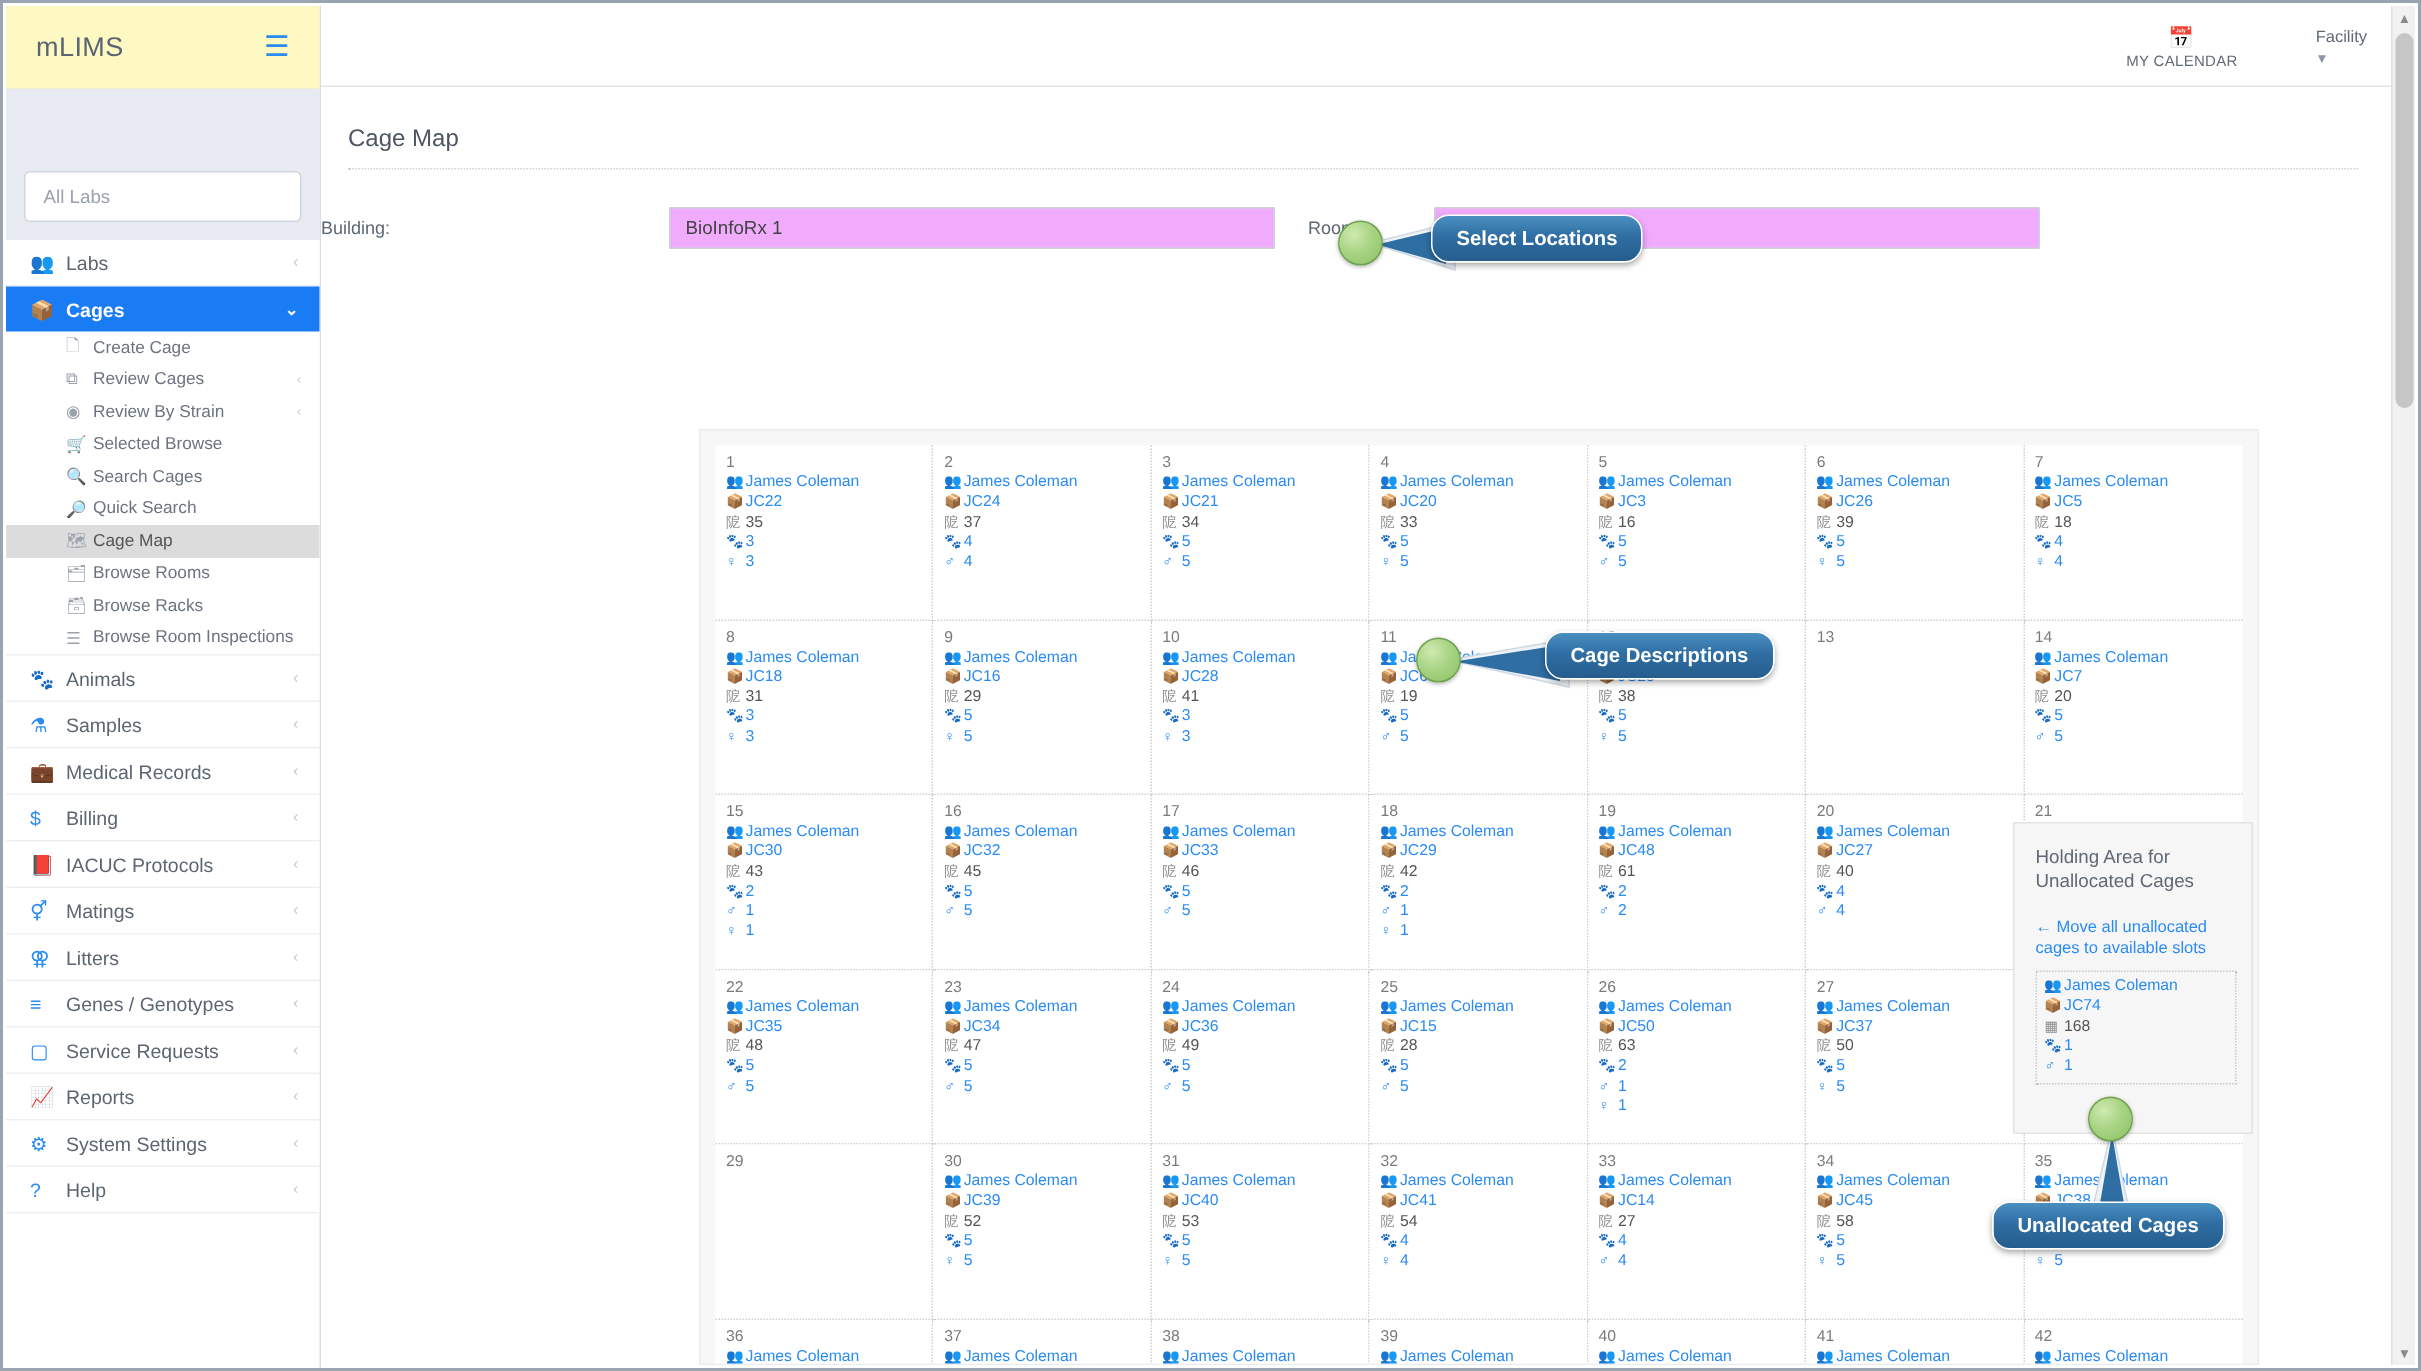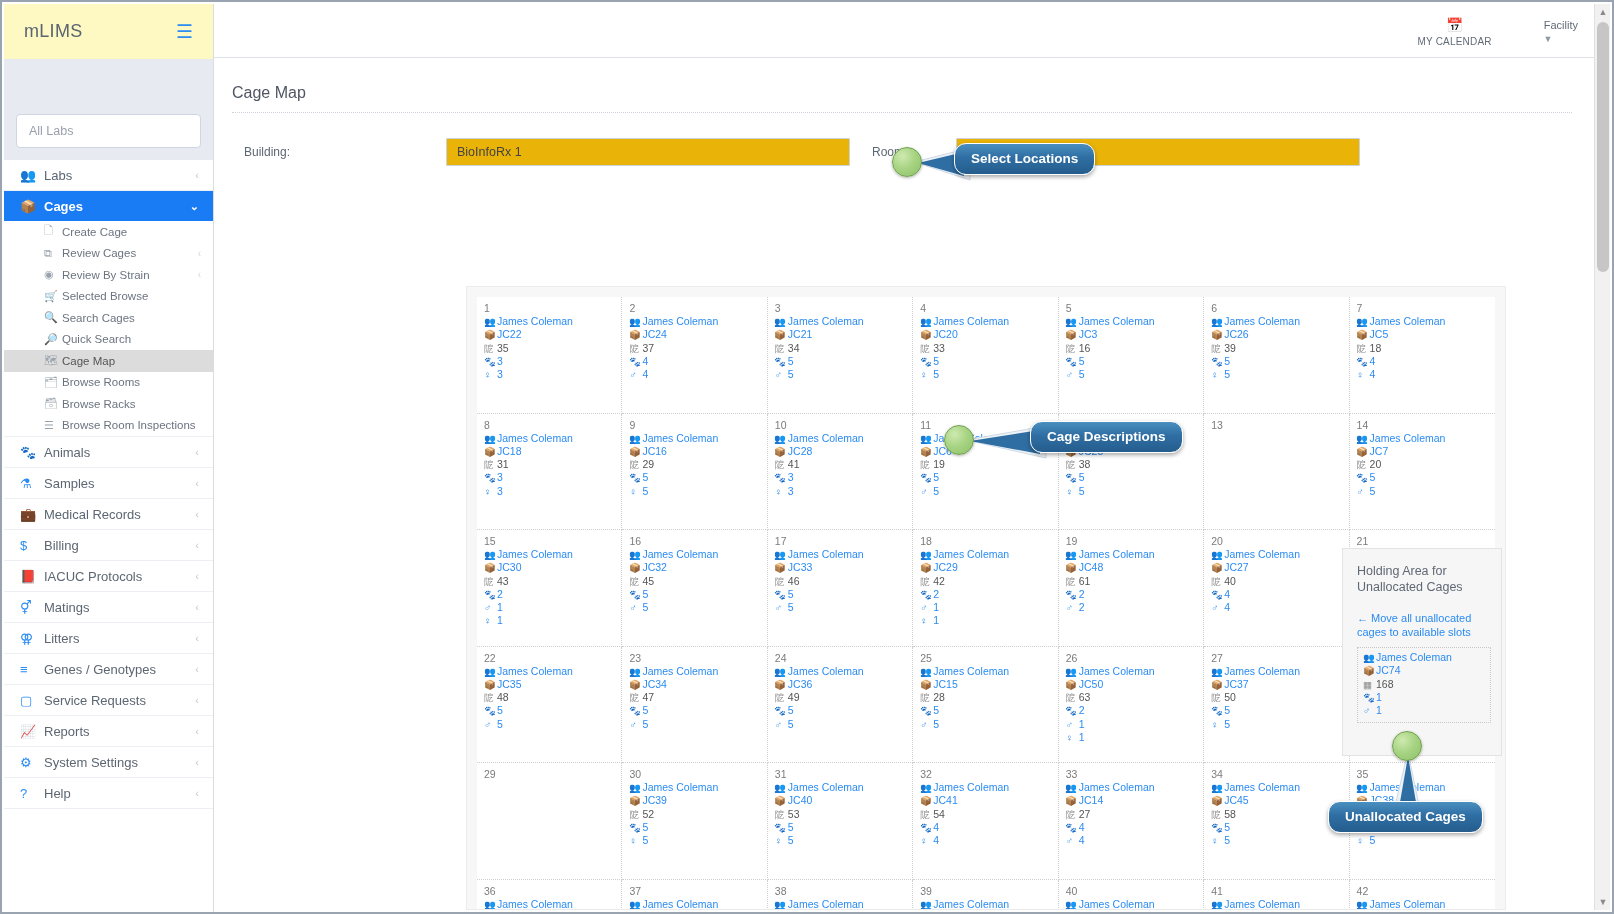--- a/index.html
+++ b/index.html
@@ -90,23 +90,23 @@
   }
   .page-title {
     font-size:16px; color:#4e5662; padding:26px 0 10px 18px;
   }
   .title-rule {
     margin:0 22px 0 18px; border-bottom:1px dotted #cdd3da;
   }
 
   .form-area { position:relative; padding:22px 0 0 0; height:92px; }
   .frow { display:flex; align-items:center; height:34px; margin-bottom:10px; }
-  .flabel { width:232px; padding-left:30px; font-size:12px; color:#5d6773; }
+  .flabel { width:232px; font-size:12px; color:#5d6773; }
   .finput {
-    width:404px; height:28px; border:1px solid #cdd2d8; background:#eab308;
+    width:404px; height:28px; border:1px solid #cdd2d8; background:#f0abfc;
     font-size:12.5px; color:#444; padding:0 10px; display:flex; align-items:center;
     border-radius:1px;
   }
   .flabel2 { width:106px; padding-left:22px; font-size:12px; color:#5d6773; }
   .finput2 { width:404px; }
 
   
   .gridwrap {
     position:absolute; left:252px; top:228px; width:1040px; bottom:0;
     background:#f7f7f7; border:1px solid #ececec; padding:10px;

